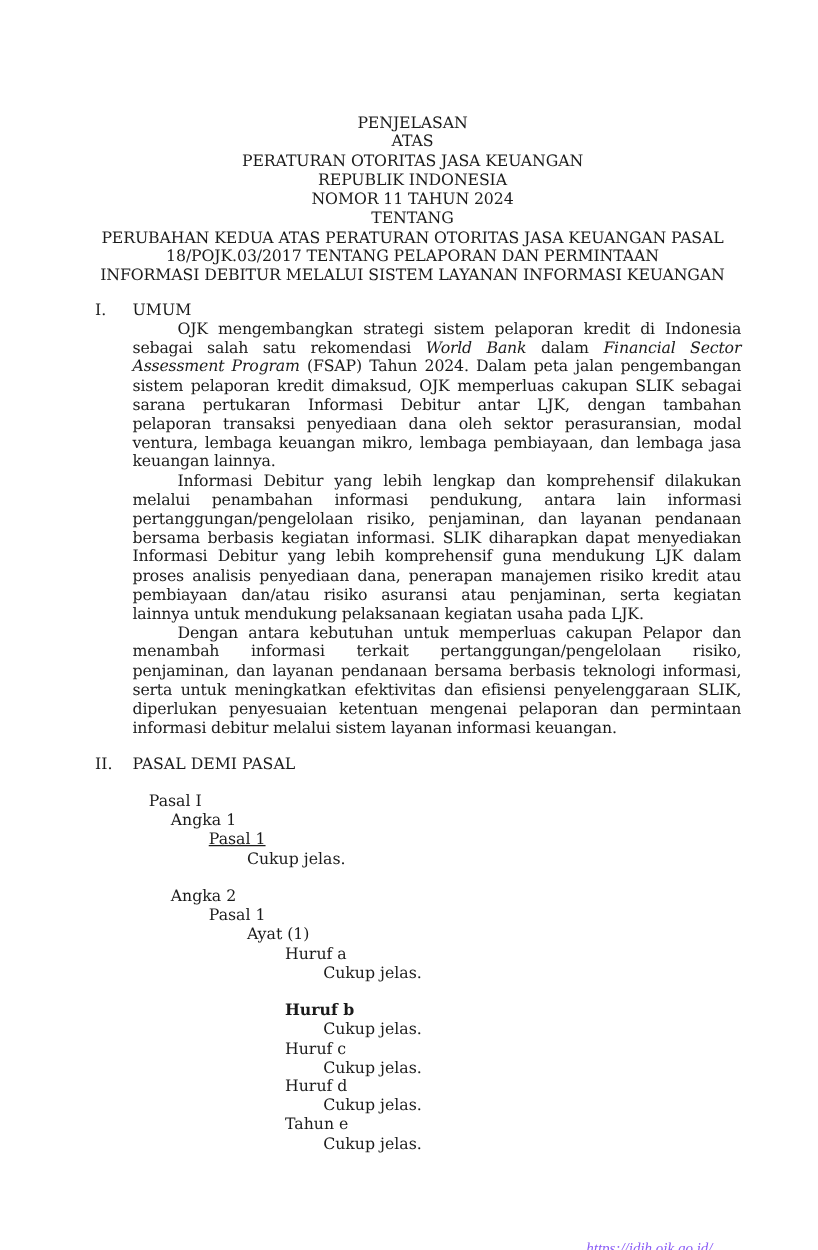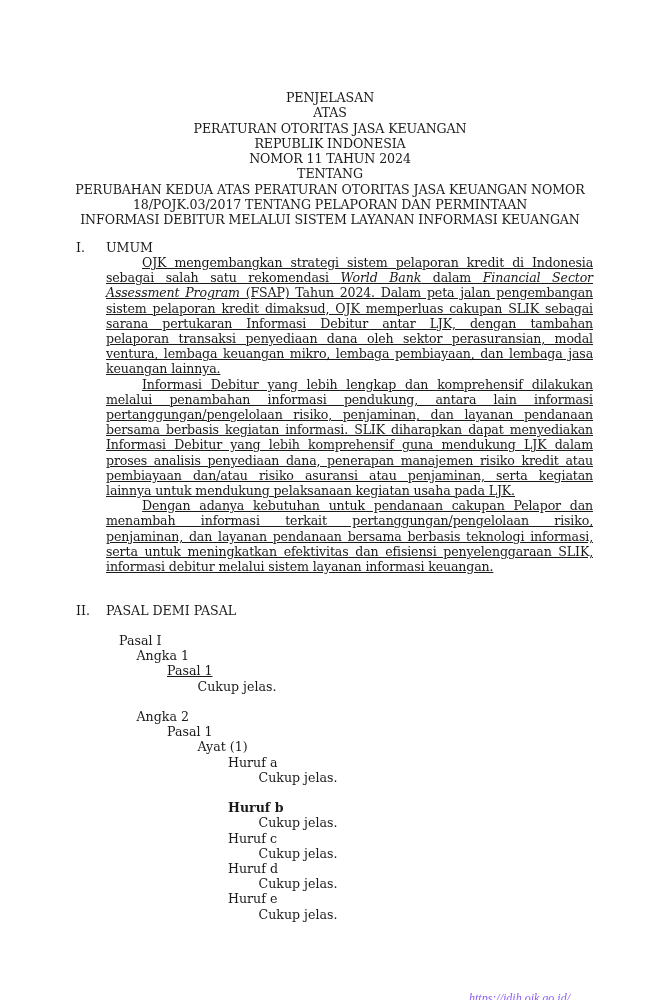--- a/index.html
+++ b/index.html
@@ -7,42 +7,42 @@
          font-family: "DejaVu Serif", "Liberation Serif", serif; color: #1a1a1a; }
   .page { position: absolute; left: 0; top: 0; width: 654px; height: 1000px; }
   .title-block { position: absolute; left: 60px; width: 540px; top: 90px; text-align: center;
                  font-size: 12.6px; line-height: 15.3px; letter-spacing: -0.1px; }
   .title-block div { white-space: nowrap; }
   .sec-heading { position: absolute; left: 76px; font-size: 12.6px; line-height: 15px; }
   .sec-heading .num { display: inline-block; width: 30px; }
   .body-text { position: absolute; left: 106px; width: 487px; font-size: 12.6px; line-height: 15.2px;
                text-align: justify; letter-spacing: -0.15px; }
   .body-text p { margin: 0; text-indent: 36px; }
-  .body-text p .ln { display: block; text-align: justify; text-align-last: justify; text-indent: 0; white-space: nowrap; text-decoration: underline; }
+  .body-text p .ln { display: block; text-align: justify; text-align-last: justify; text-indent: 0; white-space: nowrap; }
   .body-text p .ln.first { padding-left: 36px; }
   .body-text p .ln.last { text-align-last: left; }
   em { font-style: italic; }
   .outline { position: absolute; left: 0; top: 0; font-size: 12.6px; line-height: 15px; }
   .ol-item { position: absolute; white-space: nowrap; }
   .footer-url { position: absolute; left: 469px; top: 991px; font-family: "Liberation Serif", serif;
                 font-style: italic; font-size: 12px; color: #8b5cf6; }
 </style>
 </head>
 <body>
 
 <div class="page">
 
   <div class="title-block">
     <div>PENJELASAN</div>
     <div>ATAS</div>
     <div>PERATURAN OTORITAS JASA KEUANGAN</div>
     <div>REPUBLIK INDONESIA</div>
     <div>NOMOR 11 TAHUN 2024</div>
     <div>TENTANG</div>
-    <div>PERUBAHAN KEDUA ATAS PERATURAN OTORITAS JASA KEUANGAN NOMOR</div>
+    <div>PERUBAHAN KEDUA ATAS PERATURAN OTORITAS JASA KEUANGAN PASAL</div>
     <div>18/POJK.03/2017 TENTANG PELAPORAN DAN PERMINTAAN</div>
     <div>INFORMASI DEBITUR MELALUI SISTEM LAYANAN INFORMASI KEUANGAN</div>
   </div>
 
   <div class="sec-heading" style="top:240px;">
     <span class="num">I.</span><span>UMUM</span>
   </div>
 
   <div class="body-text" id="umum-body" style="top:255px;">
       <p>
@@ -59,24 +59,25 @@
         <span class="ln first">Informasi Debitur yang lebih lengkap dan komprehensif dilakukan</span>
         <span class="ln">melalui penambahan informasi pendukung, antara lain informasi</span>
         <span class="ln">pertanggungan/pengelolaan risiko, penjaminan, dan layanan pendanaan</span>
         <span class="ln">bersama berbasis kegiatan informasi. SLIK diharapkan dapat menyediakan</span>
         <span class="ln">Informasi Debitur yang lebih komprehensif guna mendukung LJK dalam</span>
         <span class="ln">proses analisis penyediaan dana, penerapan manajemen risiko kredit atau</span>
         <span class="ln">pembiayaan dan/atau risiko asuransi atau penjaminan, serta kegiatan</span>
         <span class="ln last">lainnya untuk mendukung pelaksanaan kegiatan usaha pada LJK.</span>
       </p>
       <p>
-        <span class="ln first">Dengan adanya kebutuhan untuk pendanaan cakupan Pelapor dan</span>
+        <span class="ln first">Dengan antara kebutuhan untuk memperluas cakupan Pelapor dan</span>
         <span class="ln">menambah informasi terkait pertanggungan/pengelolaan risiko,</span>
         <span class="ln">penjaminan, dan layanan pendanaan bersama berbasis teknologi informasi,</span>
         <span class="ln">serta untuk meningkatkan efektivitas dan efisiensi penyelenggaraan SLIK,</span>
+        <span class="ln">diperlukan penyesuaian ketentuan mengenai pelaporan dan permintaan</span>
         <span class="ln last">informasi debitur melalui sistem layanan informasi keuangan.</span>
       </p>
     </div>
 
   <div class="sec-heading" style="top:603px;">
     <span class="num">II.</span><span>PASAL DEMI PASAL</span>
   </div>
 
   <div class="outline" id="outline">
       <div class="ol-item" style="left: 119px; top: 633px;">Pasal I</div>
@@ -87,18 +88,18 @@
       <div class="ol-item" style="left: 167px; top: 724.2px;">Pasal 1</div>
       <div class="ol-item" style="left: 197.5px; top: 739.4px;">Ayat (1)</div>
       <div class="ol-item" style="left: 228px; top: 754.6px;">Huruf a</div>
       <div class="ol-item" style="left: 258.5px; top: 769.8px;">Cukup jelas.</div>
       <div class="ol-item" style="left: 228px; top: 800.2px; font-weight: bold;">Huruf b</div>
       <div class="ol-item" style="left: 258.5px; top: 815.4px;">Cukup jelas.</div>
       <div class="ol-item" style="left: 228px; top: 830.6px;">Huruf c</div>
       <div class="ol-item" style="left: 258.5px; top: 845.8px;">Cukup jelas.</div>
       <div class="ol-item" style="left: 228px; top: 861px;">Huruf d</div>
       <div class="ol-item" style="left: 258.5px; top: 876.2px;">Cukup jelas.</div>
-      <div class="ol-item" style="left: 228px; top: 891.4px;">Huruf e</div>
+      <div class="ol-item" style="left: 228px; top: 891.4px;">Tahun e</div>
       <div class="ol-item" style="left: 258.5px; top: 906.6px;">Cukup jelas.</div>
     </div>
 
   <div class="footer-url">https://jdih.ojk.go.id/</div>
 </div>
 
 </body></html>

